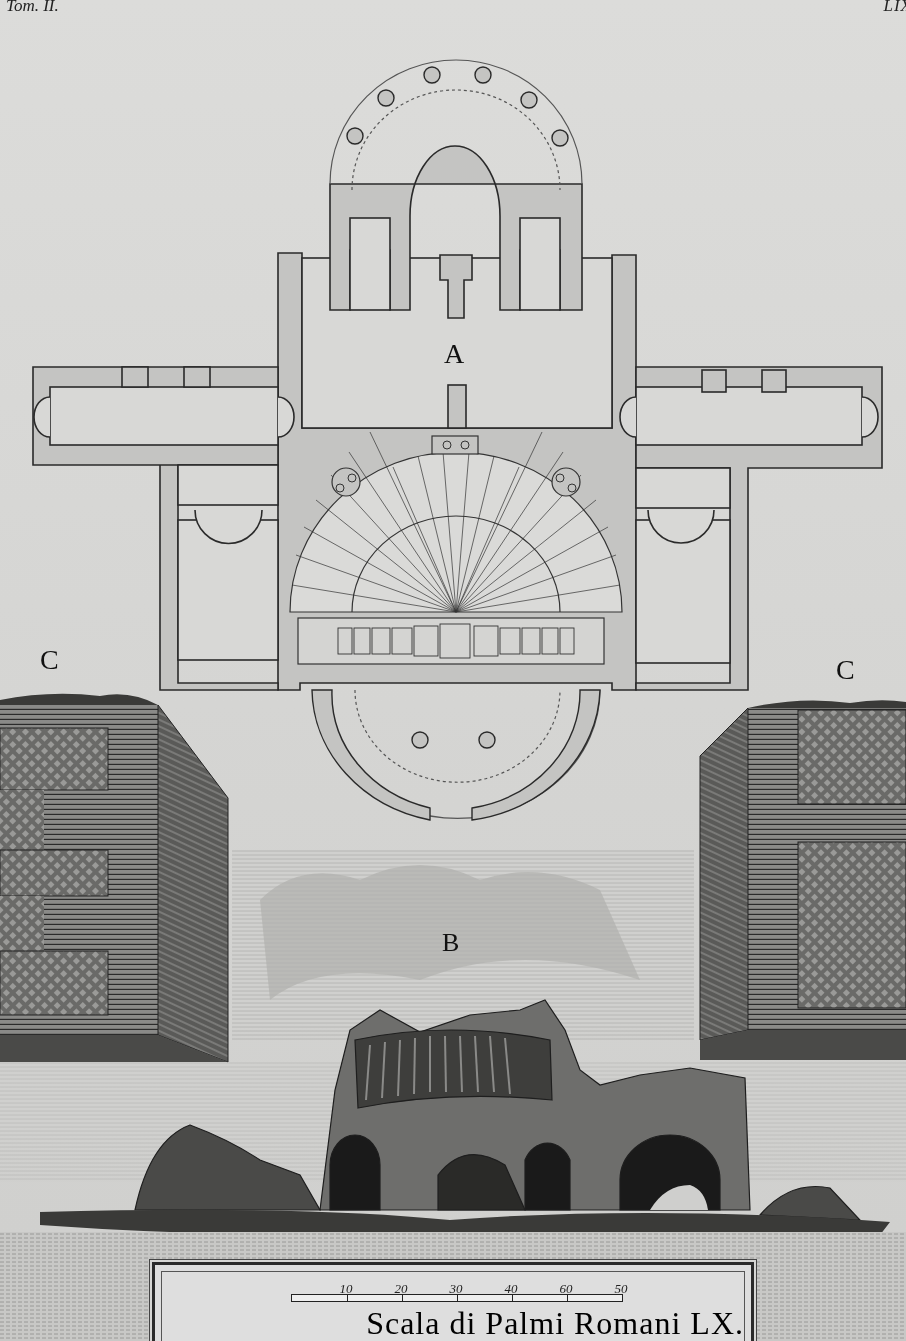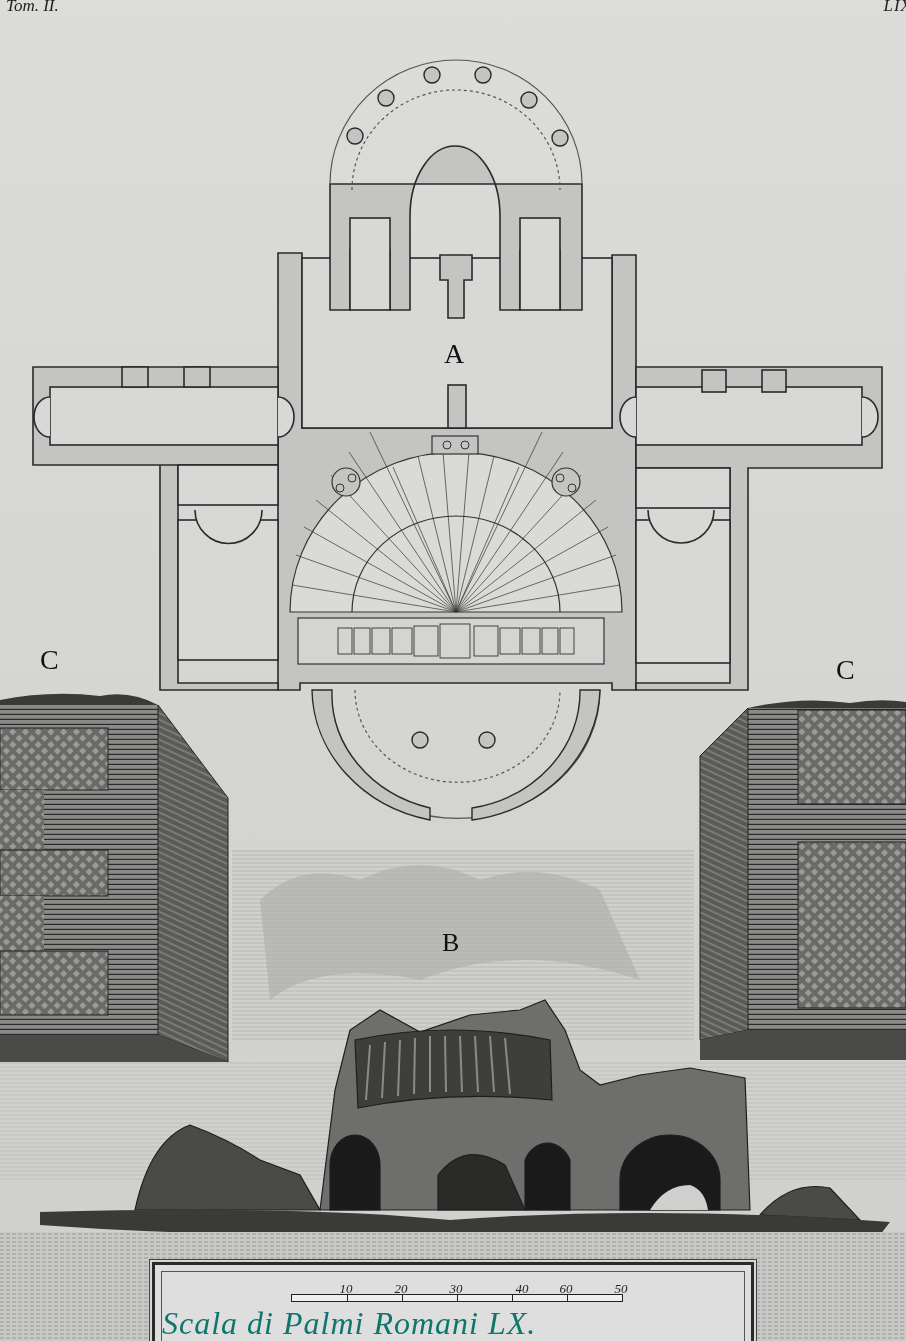--- a/index.html
+++ b/index.html
@@ -5,21 +5,21 @@
   html,body{margin:0;padding:0;}
   body{width:906px;height:1341px;background:#d6d6d4;position:relative;overflow:hidden;font-family:"Liberation Serif",serif;color:#1e1e1e;}
   .plate{position:absolute;left:0;top:0;width:906px;height:1341px;background:linear-gradient(180deg,#dcdcda 0%,#d4d4d2 60%,#cfcfcd 100%);}
   .hdr{position:absolute;top:-4px;font-style:italic;font-size:17px;color:#222;}
   .hdr.left{left:6px;}
   .hdr.right{right:-6px;letter-spacing:1px;}
   .letter{position:absolute;font-size:28px;color:#111;}
   svg{position:absolute;left:0;top:0;}
   .scale-box{position:absolute;left:152px;top:1262px;width:596px;height:90px;border:3px solid #2a2a2a;background:#dedede;box-shadow:0 0 0 2px #d6d6d4,0 0 0 3px #444;}
   .scale-inner{position:absolute;left:6px;top:6px;right:6px;bottom:0;border:1px solid #555;border-bottom:none;}
-  .scale-title{position:absolute;left:0;right:0;top:33px;text-align:left;font-style:italic;font-size:32px;color:#0f766e;letter-spacing:1px;}
+  .scale-title{position:absolute;left:0;right:0;top:33px;text-align:right;font-size:32px;color:#000000;letter-spacing:1px;}
   .tick-label{position:absolute;top:9px;font-style:italic;font-size:13px;color:#222;transform:translateX(-50%);}
   .scale-bar{position:absolute;left:129px;top:22px;width:330px;height:6px;border:1.5px solid #222;background:#eee;}
   .scale-div{position:absolute;top:0;width:1px;height:6px;background:#222;}
 </style>
 </head>
 <body>
 
 <div class="plate">
 
   <span class="hdr left">Tom. II.</span>
@@ -217,19 +217,19 @@
       <div class="scale-bar">
         <div class="scale-div" style="left:55px"></div>
         <div class="scale-div" style="left:110px"></div>
         <div class="scale-div" style="left:165px"></div>
         <div class="scale-div" style="left:220px"></div>
         <div class="scale-div" style="left:275px"></div>
       </div>
       <span class="tick-label" style="left:184px">10</span>
       <span class="tick-label" style="left:239px">20</span>
       <span class="tick-label" style="left:294px">30</span>
-      <span class="tick-label" style="left:360px">40</span>
+      <span class="tick-label" style="left:349px">40</span>
       <span class="tick-label" style="left:404px">60</span>
       <span class="tick-label" style="left:459px">50</span>
       <div class="scale-title">Scala di Palmi Romani LX.</div>
     </div>
   </div>
 </div>
 
 </body></html>

